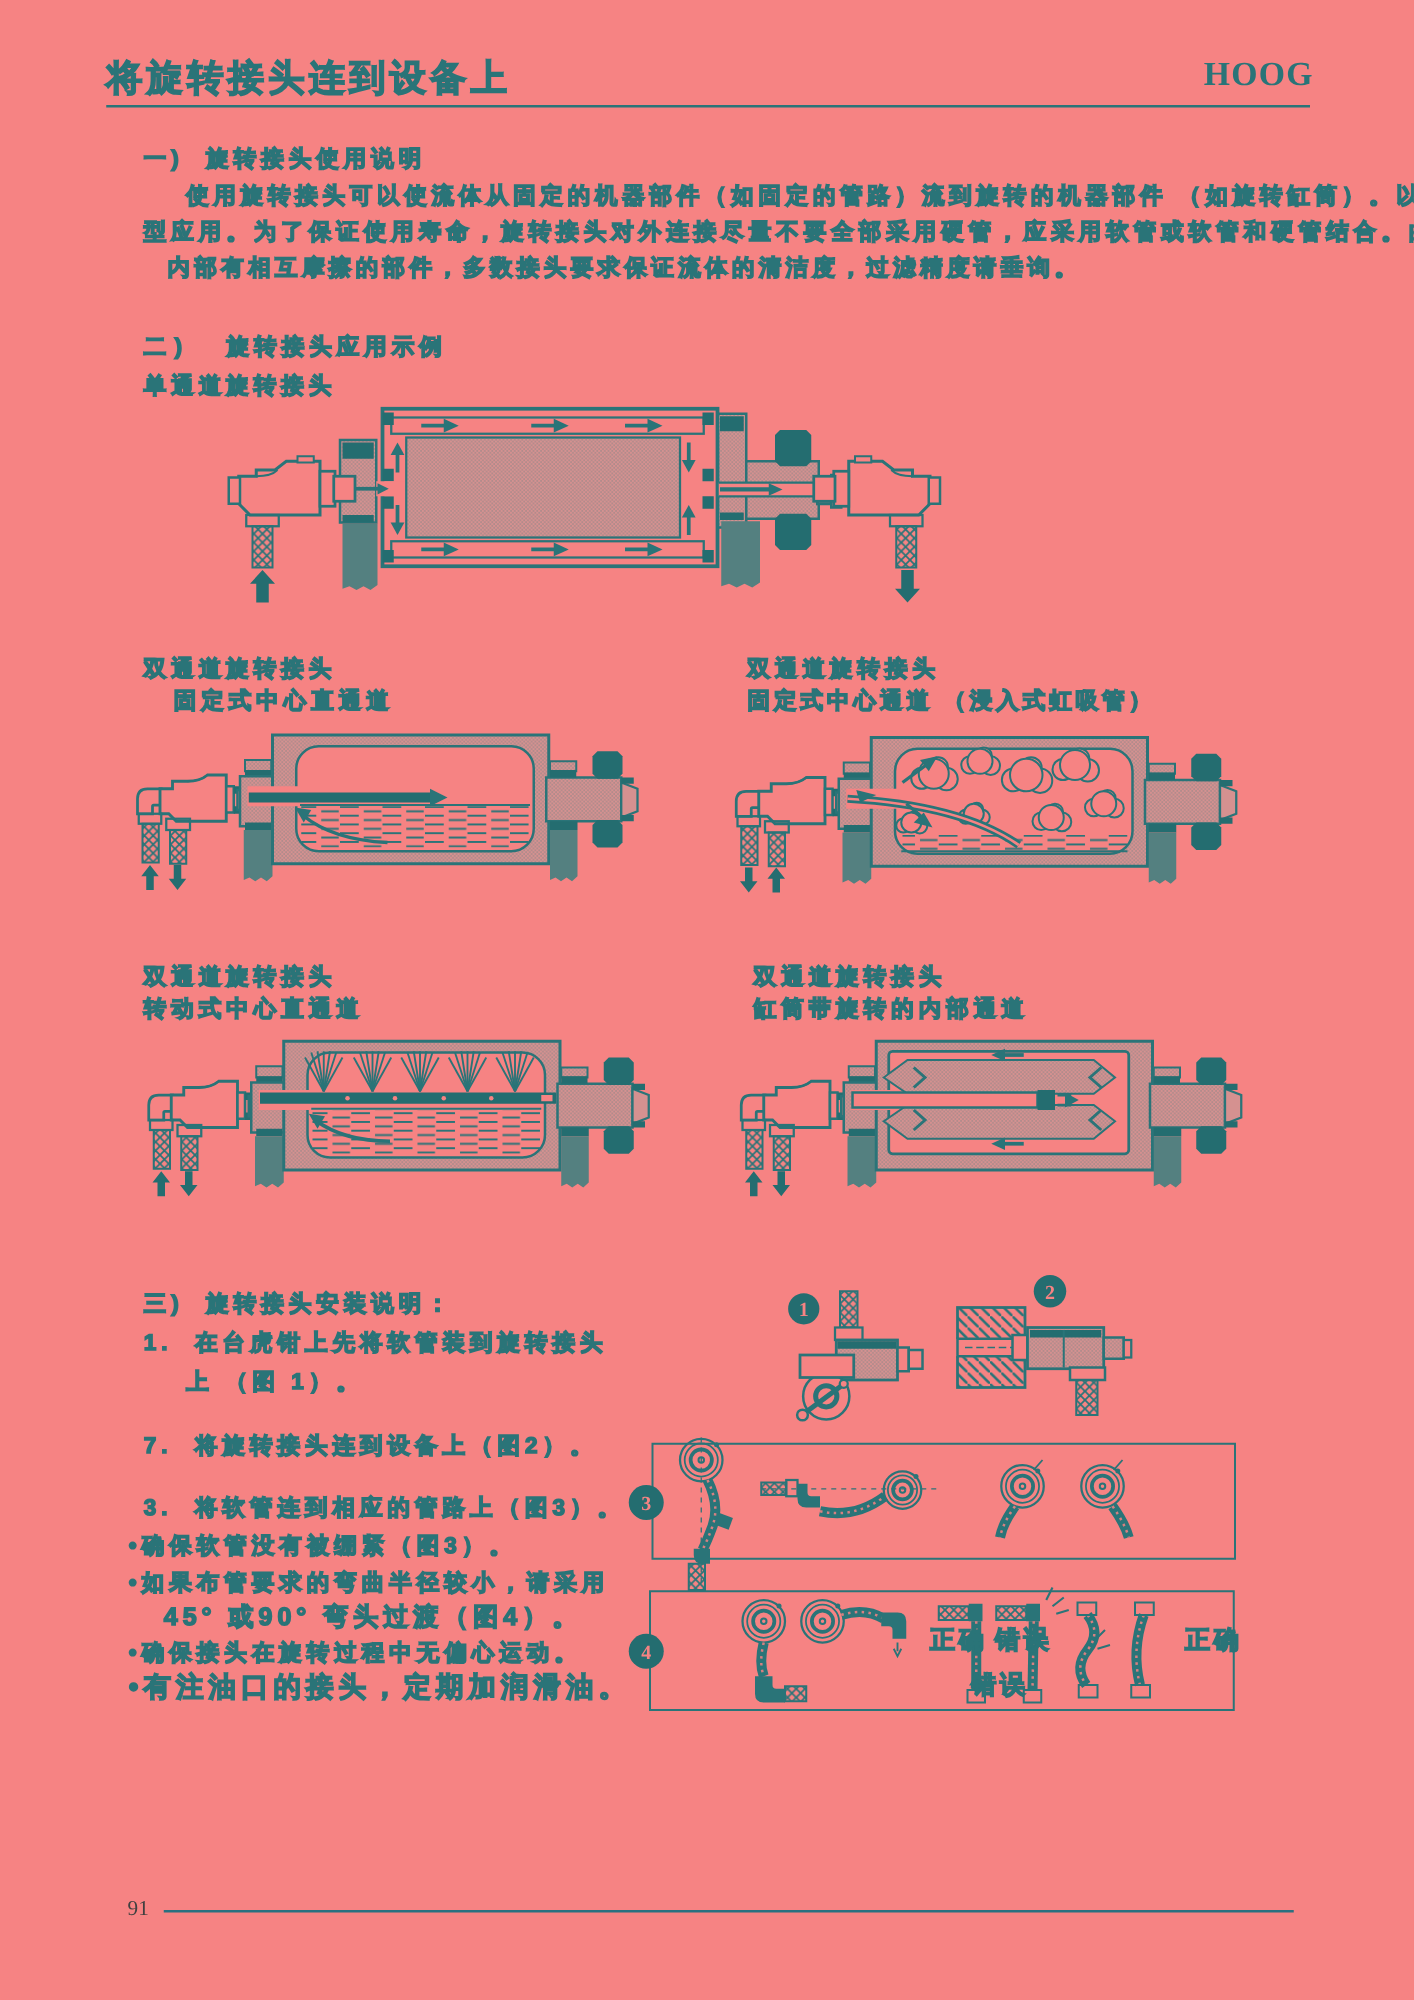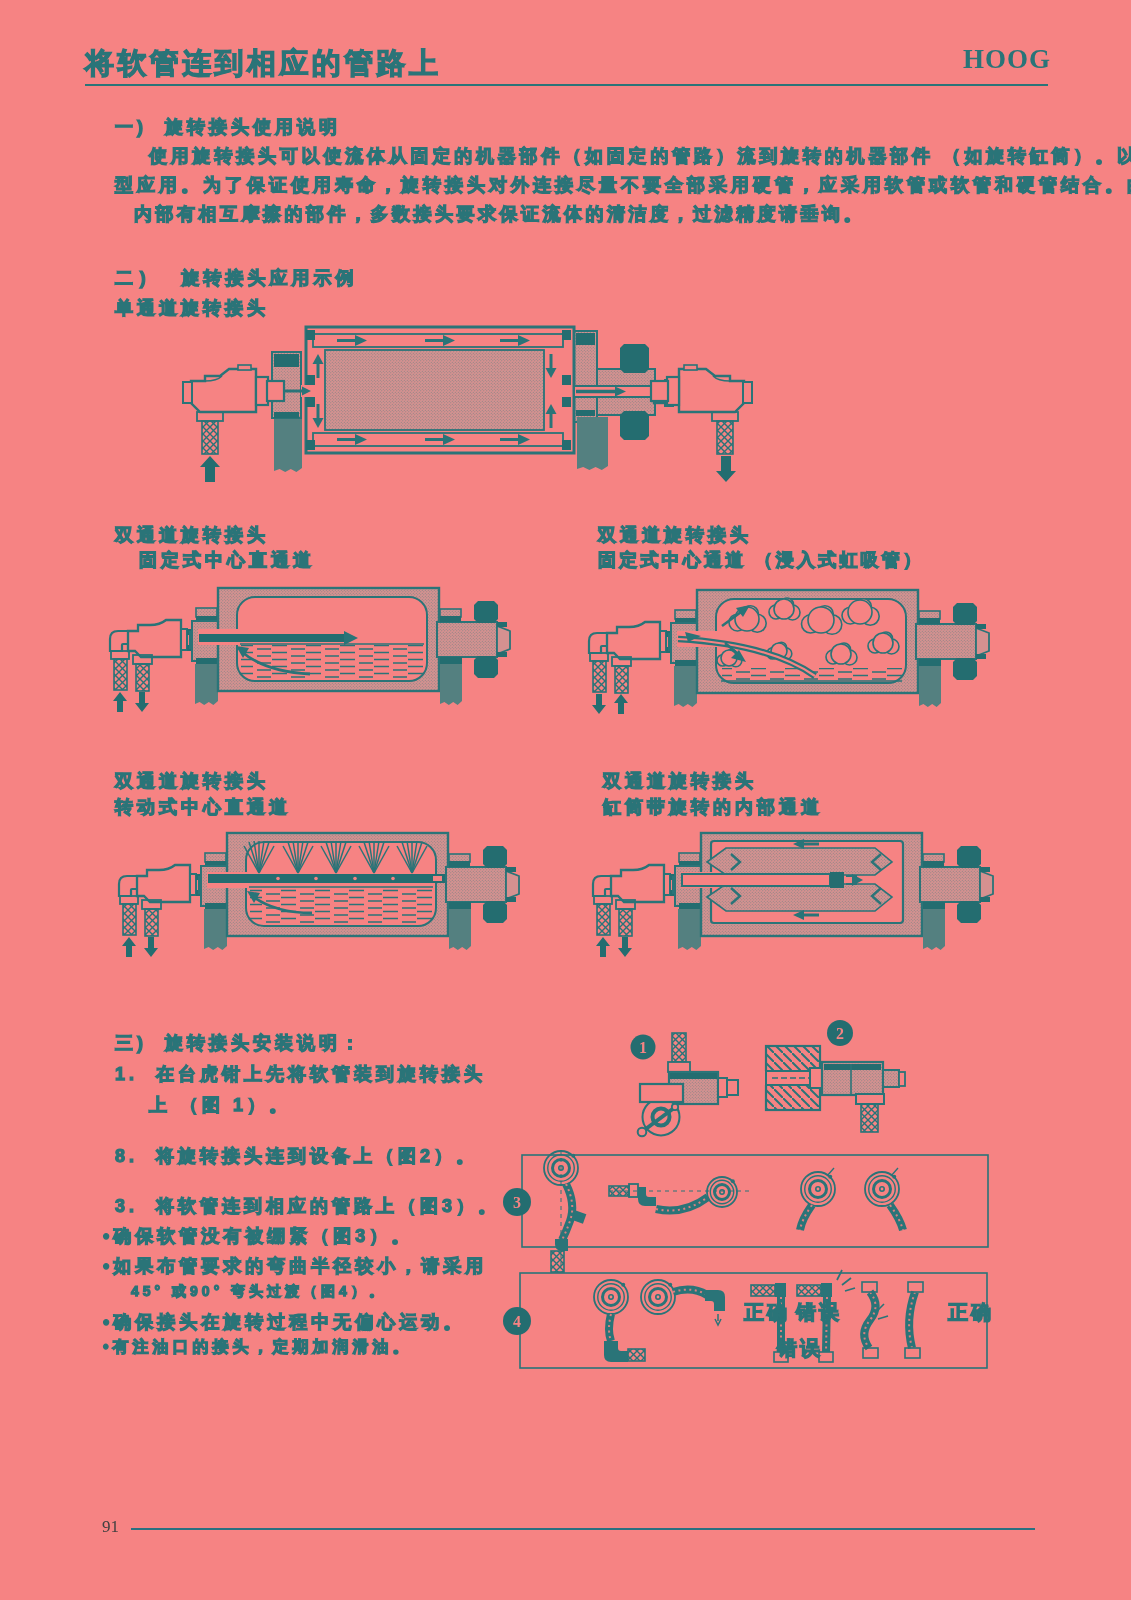--- a/index.html
+++ b/index.html
@@ -491,44 +491,44 @@
       <path d="M870 1292 Q881 1306 870 1320 Q859 1334 869 1348" stroke="#f68383" stroke-width="2" fill="none" stroke-dasharray="2,3.5" opacity="0.85"></path>
 <rect x="862" y="1282" width="15" height="10" rx="0" fill="none" stroke="#2a7478" stroke-width="1.6"></rect>
 <rect x="863" y="1348" width="15" height="10" rx="0" fill="none" stroke="#2a7478" stroke-width="1.6"></rect>
 <path d="M876 1312 l8 -8 M878 1319 l10 -3" stroke="#2a7478" stroke-width="1.6" fill="none"></path>
 <path d="M915 1292 Q905 1320 912 1348" stroke="#2a7478" stroke-width="8" fill="none"></path>
       <path d="M915 1292 Q905 1320 912 1348" stroke="#f68383" stroke-width="2" fill="none" stroke-dasharray="2,3.5" opacity="0.85"></path>
 <rect x="908" y="1282" width="15" height="10" rx="0" fill="none" stroke="#2a7478" stroke-width="1.6"></rect>
 <rect x="905" y="1348" width="15" height="10" rx="0" fill="none" stroke="#2a7478" stroke-width="1.6"></rect>
 </g>
 </svg>
-<div class="t" style="left:85px;top:49px;font-size:29px;letter-spacing:3.4px;">将软管连到相应的管路上</div>
+<div class="t" style="left:85px;top:49px;font-size:29px;letter-spacing:3.4px;">将旋转接头连到设备上</div>
 <div style="position:absolute;left:963px;top:46px;width:85px;text-align:right;font-family:'Liberation Serif',serif;font-weight:bold;font-size:27px;letter-spacing:1px;color:#2a7478;line-height:1">HOOG</div>
 <div style="position:absolute;left:85px;top:84px;width:963px;height:2px;background:#2a7478"></div>
 <div class="t" style="left:115px;top:118px;font-size:18px;letter-spacing:4px;">一)  旋转接头使用说明</div>
 <div class="t" style="left:149px;top:147px;font-size:18px;letter-spacing:3.8px;">使用旋转接头可以使流体从固定的机器部件（如固定的管路）流到旋转的机器部件 （如旋转缸筒）。以下为一些典</div>
 <div class="t" style="left:115px;top:176px;font-size:18px;letter-spacing:4px;">型应用。为了保证使用寿命，旋转接头对外连接尽量不要全部采用硬管，应采用软管或软管和硬管结合。由于旋转接头</div>
 <div class="t" style="left:115px;top:205px;font-size:18px;letter-spacing:3.5px;margin-left:19px;">内部有相互摩擦的部件，多数接头要求保证流体的清洁度，过滤精度请垂询。</div>
 <div class="t" style="left:115px;top:270px;font-size:18px;letter-spacing:4px;font-family:Liberation Mono, monospace;">二)  旋转接头应用示例</div>
 <div class="t" style="left:115px;top:299px;font-size:18px;letter-spacing:4px;">单通道旋转接头</div>
 <div class="t" style="left:115px;top:526px;font-size:18px;letter-spacing:4px;">双通道旋转接头</div>
 <div class="t" style="left:115px;top:551px;font-size:18px;letter-spacing:4px;padding-left:24px;">固定式中心直通道</div>
 <div class="t" style="left:598px;top:526px;font-size:18px;letter-spacing:4px;">双通道旋转接头</div>
 <div class="t" style="left:598px;top:551px;font-size:18px;letter-spacing:3.2px;">固定式中心通道 （浸入式虹吸管）</div>
 <div class="t" style="left:115px;top:772px;font-size:18px;letter-spacing:4px;">双通道旋转接头</div>
 <div class="t" style="left:115px;top:798px;font-size:18px;letter-spacing:4px;font-family:Liberation Serif, serif;">转动式中心直通道</div>
 <div class="t" style="left:603px;top:772px;font-size:18px;letter-spacing:4px;">双通道旋转接头</div>
 <div class="t" style="left:603px;top:798px;font-size:18px;letter-spacing:4px;">缸筒带旋转的内部通道</div>
 <div class="t" style="left:115px;top:1034px;font-size:18px;letter-spacing:4px;">三)  旋转接头安装说明：</div>
 <div class="t" style="left:115px;top:1065px;font-size:18px;letter-spacing:4px;">1.  在台虎钳上先将软管装到旋转接头</div>
 <div class="t" style="left:149px;top:1096px;font-size:18px;letter-spacing:4px;">上 （图 1）。</div>
-<div class="t" style="left:115px;top:1147px;font-size:18px;letter-spacing:4px;">8.  将旋转接头连到设备上（图2）。</div>
+<div class="t" style="left:115px;top:1147px;font-size:18px;letter-spacing:4px;">7.  将旋转接头连到设备上（图2）。</div>
 <div class="t" style="left:115px;top:1197px;font-size:18px;letter-spacing:4px;">3.  将软管连到相应的管路上（图3）。</div>
 <div class="t" style="left:103px;top:1227px;font-size:18px;letter-spacing:4px;">•确保软管没有被绷紧（图3）。</div>
 <div class="t" style="left:103px;top:1257px;font-size:18px;letter-spacing:4px;">•如果布管要求的弯曲半径较小，请采用</div>
-<div class="t" style="left:131px;top:1284px;font-size:14px;letter-spacing:4px;text-align:center;">45° 或90° 弯头过渡（图4）。</div>
+<div class="t" style="left:131px;top:1284px;font-size:20px;letter-spacing:4px;text-align:center;">45° 或90° 弯头过渡（图4）。</div>
 <div class="t" style="left:103px;top:1313px;font-size:18px;letter-spacing:4px;">•确保接头在旋转过程中无偏心运动。</div>
-<div class="t" style="left:103px;top:1339px;font-size:16px;letter-spacing:4px;">•有注油口的接头，定期加润滑油。</div>
+<div class="t" style="left:103px;top:1339px;font-size:22px;letter-spacing:4px;">•有注油口的接头，定期加润滑油。</div>
 <div class="t" style="left:744px;top:1302px;font-size:20px;letter-spacing:3px;">正确</div>
 <div class="t" style="left:796px;top:1302px;font-size:20px;letter-spacing:3px;">错误</div>
 <div class="t" style="left:777px;top:1338px;font-size:20px;letter-spacing:3px;">错误</div>
 <div class="t" style="left:948px;top:1302px;font-size:20px;letter-spacing:3px;">正确</div>
 <div style="position:absolute;left:102px;top:1518px;font-family:Liberation Serif, serif;font-size:17px;color:#404040;line-height:1">91</div>
 <div style="position:absolute;left:131px;top:1528px;width:904px;height:2px;background:#2a7080"></div>
 </body></html>

